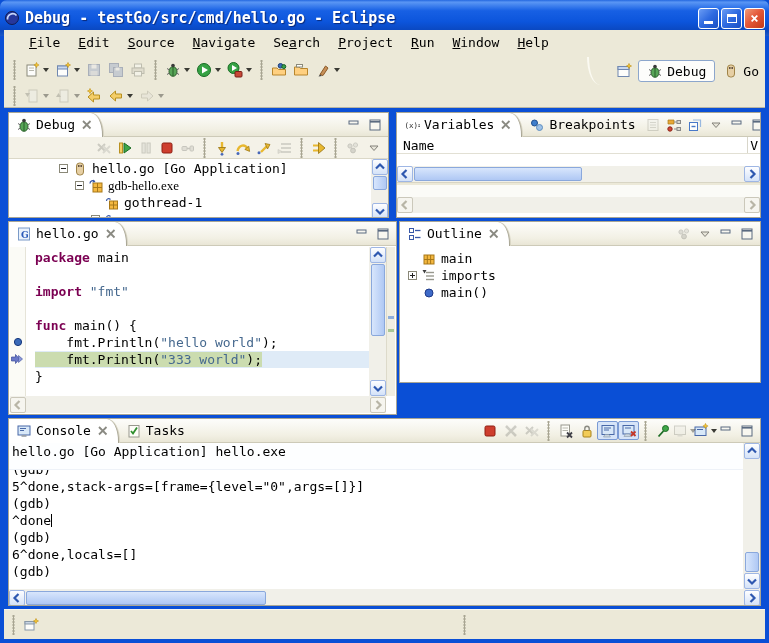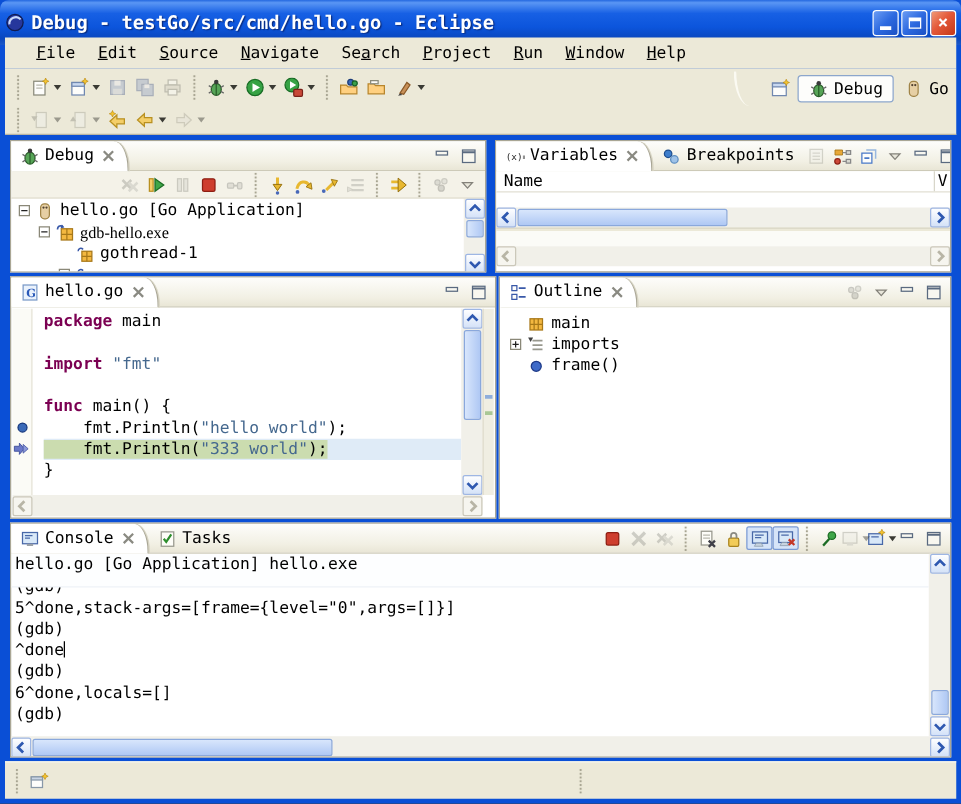--- a/index.html
+++ b/index.html
@@ -448,21 +448,21 @@
         </span>
         <span class="vtb-btn">
           <span class="icon">
             <svg width="16" height="16" viewBox="0 0 16 16">
               <polygon points="4,6 12,6 8,10.5" fill="#E8E6DA" stroke="#84827A"></polygon>
             </svg>
           </span>
         </span>
       </div>
     <div style="display:flex;height:60px;">
-      <div class="tree" id="debug-tree" style="flex:1;padding-top:1px;">
+      <div class="tree" id="debug-tree" style="flex:1;padding-top:1px;padding-left:44px;">
           <div class="tree-row" style="padding-left: 6px;">
             <span class="expander"></span>
             <span class="icon">
               <svg width="16" height="16" viewBox="0 0 16 16">
                 <rect x="4.5" y="2" width="7" height="12" rx="3" fill="#E6CFA4" stroke="#A08448"></rect>
                 <circle cx="6.8" cy="5" r="0.9" fill="#504030"></circle>
                 <circle cx="9.2" cy="5" r="0.9" fill="#504030"></circle>
               </svg>
             </span>
             <span class="tree-label">hello.go [Go Application]</span>
@@ -737,21 +737,21 @@
       <span class="sb-btn disabled">
           <span class="icon">
             <svg width="16" height="16" viewBox="0 0 16 16">
               <polyline points="6.5,4 10.5,8 6.5,12" stroke="currentColor" stroke-width="2.2" fill="none"></polyline>
             </svg>
           </span>
         </span>
     </div>
   </div>
 
-  <div class="view" style="left:399px;top:221px;width:362px;height:194px;">
+  <div class="view" style="left:399px;top:221px;width:362px;height:162px;">
     <div class="view-tabs">
       <div class="tab active">
         <span class="icon">
             <svg width="16" height="16" viewBox="0 0 16 16">
               <rect x="2.5" y="2.5" width="4" height="4" fill="#FDFDFB" stroke="#3858A8"></rect>
               <rect x="2.5" y="9.5" width="4" height="4" fill="#FDFDFB" stroke="#3858A8"></rect>
               <line x1="8" y1="4.5" x2="13.5" y2="4.5" stroke="#3858A8" stroke-width="1.3"></line>
               <line x1="8" y1="11.5" x2="13.5" y2="11.5" stroke="#3858A8" stroke-width="1.3"></line>
             </svg>
           </span>
@@ -817,21 +817,21 @@
           </span>
           <span class="tree-label">imports</span>
         </div>
         <div class="tree-row" style="padding-left: 0px;">
           <span class="exp-space"></span>
           <span class="icon">
             <svg width="16" height="16" viewBox="0 0 16 16">
               <circle cx="8" cy="8" r="4" fill="#3E6AC8" stroke="#1E3A88"></circle>
             </svg>
           </span>
-          <span class="tree-label">frame()</span>
+          <span class="tree-label">main()</span>
         </div>
       </div>
   </div>
 
   <div class="view" style="left:8px;top:418px;width:753px;height:188px;">
     <div class="view-tabs" id="console-tabs">
         <div class="tab active">
           <span class="icon">
             <svg width="16" height="16" viewBox="0 0 16 16">
               <rect x="2" y="3" width="12" height="9" fill="#D8E8F8" stroke="#4868A8"></rect>

